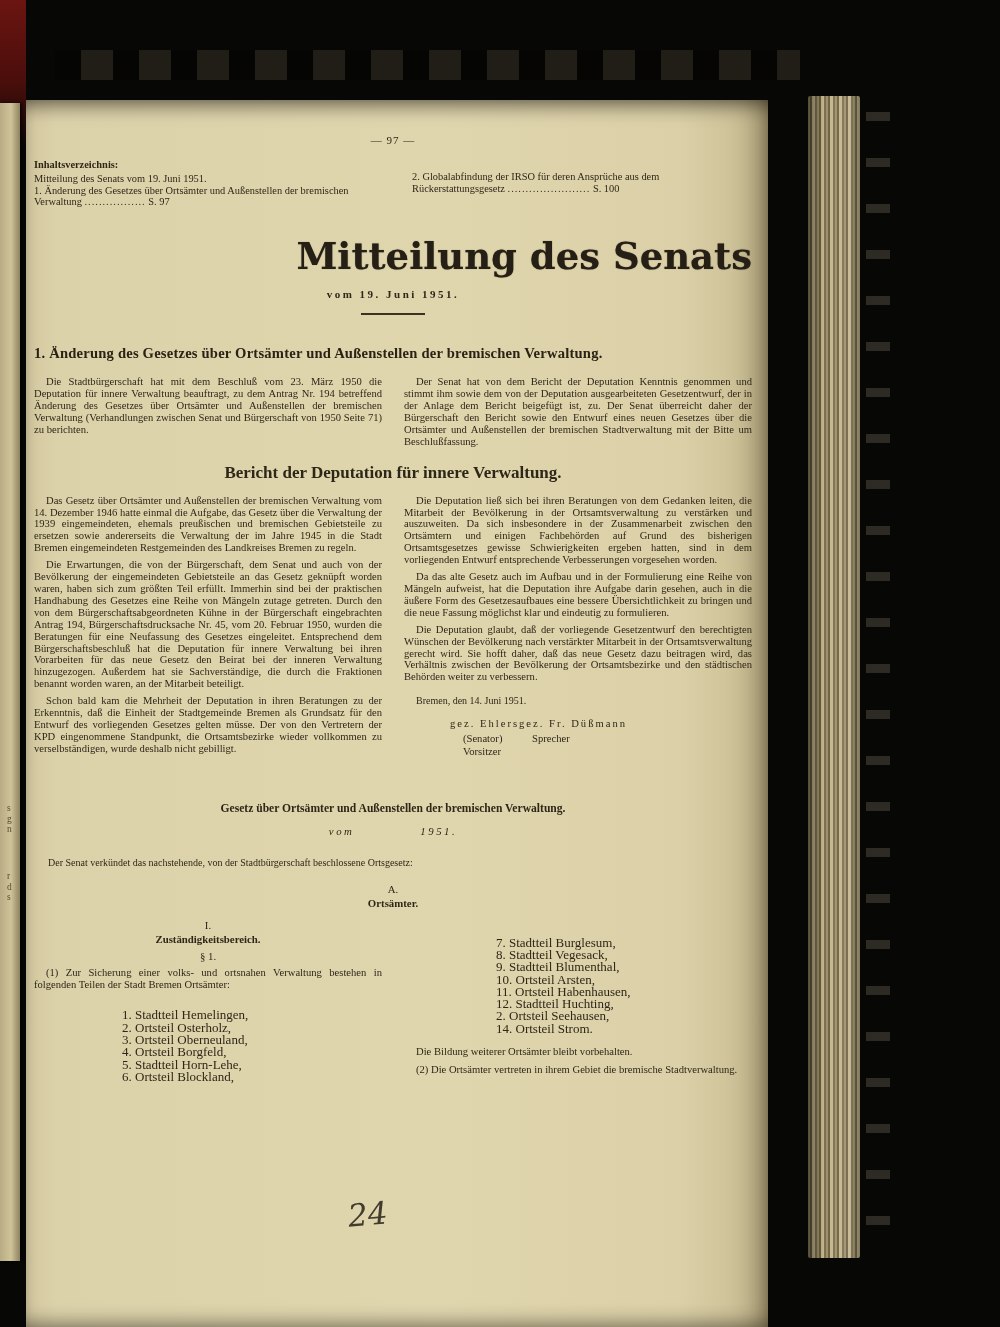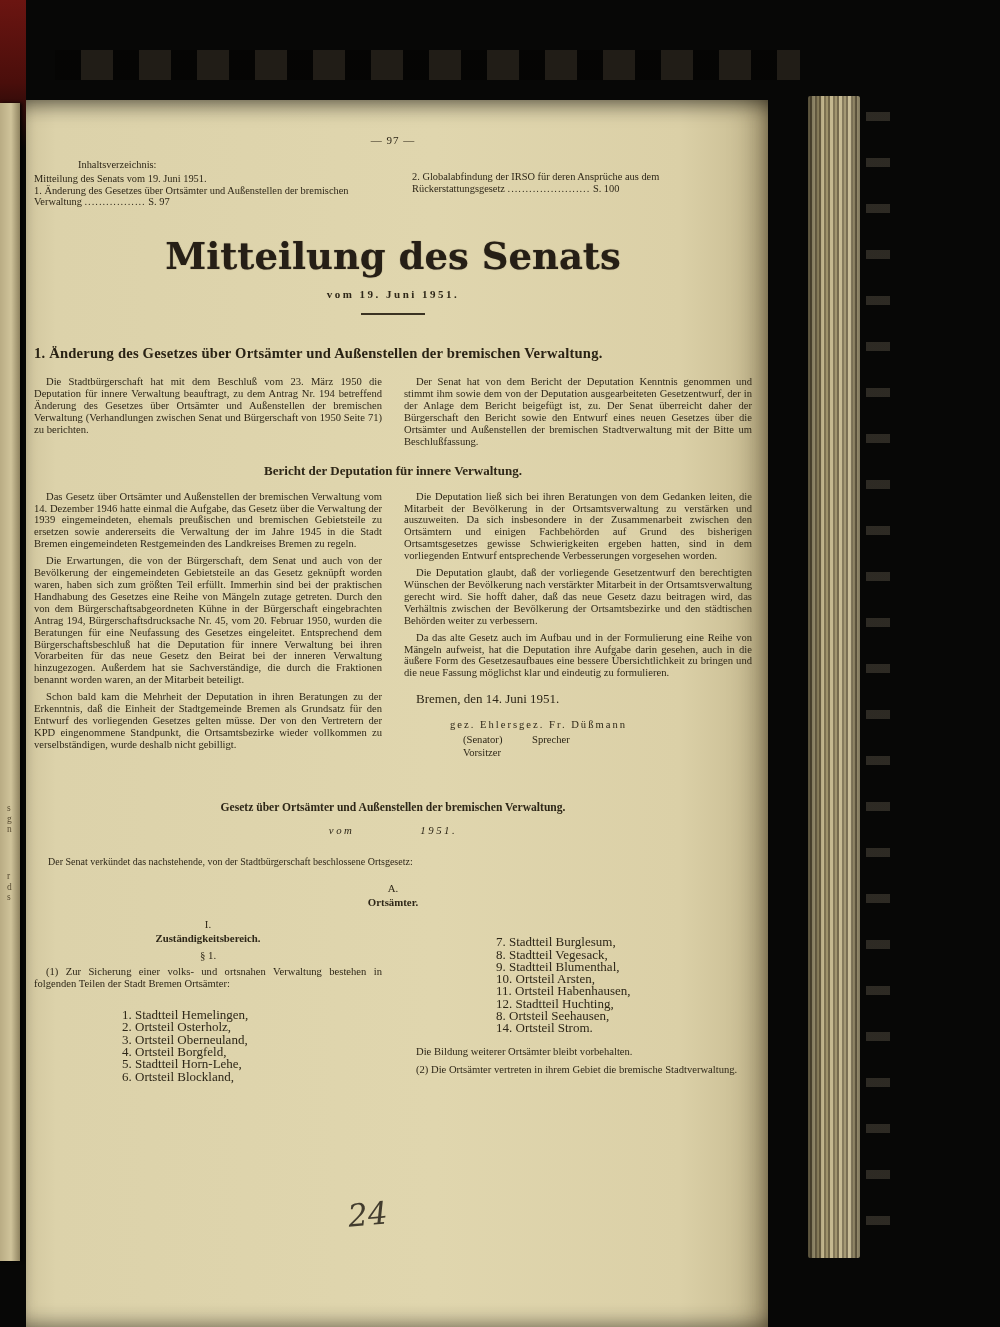--- a/index.html
+++ b/index.html
@@ -59,44 +59,44 @@
       inset 0 -16px 20px -12px rgba(0,0,0,0.45);
     color: #2e2718;
     overflow: hidden;
   }
 
   .pagenum { text-align: center; font-size: 11px; letter-spacing: 1px; margin-bottom: 13px; }
 
   .toc { display: flex; gap: 26px; font-size: 10.4px; line-height: 11.8px; }
   .toc-left { width: 352px; }
   .toc-right { width: 340px; padding-top: 12px; }
-  .toc-heading { font-weight: normal; margin-bottom: 2px; margin-left: 44px; }
+  .toc-heading { font-weight: bold; margin-bottom: 2px; }
   .toc-entry { text-align: left; }
   .toc-entry .dots { letter-spacing: 1px; }
 
   .masthead {
-    text-align: center; margin: 26px 0 10px;
+    text-align: right; margin: 26px 0 10px;
     font-family: "DejaVu Serif", serif;
     font-size: 37px; font-weight: bold; color: #261f16;
     letter-spacing: 0px;
     text-shadow: 0 0 1px rgba(40,30,15,0.55);
   }
   .dateline-top { text-align: center; font-weight: bold; font-size: 11px; letter-spacing: 2.5px; margin-bottom: 13px; }
   .rule { width: 64px; height: 2px; background: #3a3222; margin: 0 auto 30px; }
 
   .art-heading { font-size: 14.6px; font-weight: bold; margin: 0 0 14px; letter-spacing: 0.2px; color: #2a2315; }
 
   .cols { display: flex; gap: 22px; font-family: Liberation Serif, serif; }
   .col { width: 349px; }
 
   .para { margin: 0 0 5px; text-align: justify; text-indent: 12px; font-size: 10.6px; line-height: 11.9px; }
 
-  .report-heading { text-align: center; font-size: 13px; font-weight: bold; margin: 10px 0 12px; }
-
-  .city-date { margin: 12px 0 0; text-indent: 12px; font-size: 13px; }
+  .report-heading { text-align: center; font-size: 17px; font-weight: bold; margin: 10px 0 12px; }
+
+  .city-date { margin: 12px 0 0; text-indent: 12px; font-size: 10px; }
 
   .sigs { display: flex; padding-left: 46px; margin-top: 12px; font-size: 10.6px; }
   .sig-name { letter-spacing: 2px; margin-bottom: 3px; }
   .sig-role { padding-left: 13px; line-height: 13px; }
 
   .law-heading { text-align: center; font-size: 11.6px; font-weight: bold; margin: 42px 0 10px; }
   .vom-line { display: flex; justify-content: center; gap: 66px; font-size: 10.8px; letter-spacing: 2.5px; margin-bottom: 20px; font-style: italic; }
   .proclamation { font-size: 10px; text-indent: 14px; margin: 0 0 14px; }
 
   .center-label { text-align: center; font-size: 10.8px; line-height: 14px; }
@@ -177,22 +177,22 @@
     <h3 class="report-heading">Bericht der Deputation für innere Verwaltung.</h3>
 
     <div class="cols">
       <div class="col">
         <p class="para">Das Gesetz über Ortsämter und Außenstellen der bremischen Verwaltung vom 14. Dezember 1946 hatte einmal die Aufgabe, das Gesetz über die Verwaltung der 1939 eingemeindeten, ehemals preußischen und bremischen Gebietsteile zu ersetzen sowie andererseits die Verwaltung der im Jahre 1945 in die Stadt Bremen eingemeindeten Restgemeinden des Landkreises Bremen zu regeln.</p>
         <p class="para">Die Erwartungen, die von der Bürgerschaft, dem Senat und auch von der Bevölkerung der eingemeindeten Gebietsteile an das Gesetz geknüpft worden waren, haben sich zum größten Teil erfüllt. Immerhin sind bei der praktischen Handhabung des Gesetzes eine Reihe von Mängeln zutage getreten. Durch den von dem Bürgerschaftsabgeordneten Kühne in der Bürgerschaft eingebrachten Antrag 194, Bürgerschaftsdrucksache Nr. 45, vom 20. Februar 1950, wurden die Beratungen für eine Neufassung des Gesetzes eingeleitet. Entsprechend dem Bürgerschaftsbeschluß hat die Deputation für innere Verwaltung bei ihren Vorarbeiten für das neue Gesetz den Beirat bei der inneren Verwaltung hinzugezogen. Außerdem hat sie Sachverständige, die durch die Fraktionen benannt worden waren, an der Mitarbeit beteiligt.</p>
         <p class="para">Schon bald kam die Mehrheit der Deputation in ihren Beratungen zu der Erkenntnis, daß die Einheit der Stadtgemeinde Bremen als Grundsatz für den Entwurf des vorliegenden Gesetzes gelten müsse. Der von den Vertretern der KPD eingenommene Standpunkt, die Ortsamtsbezirke wieder vollkommen zu verselbständigen, wurde deshalb nicht gebilligt.</p>
       </div>
       <div class="col">
         <p class="para">Die Deputation ließ sich bei ihren Beratungen von dem Gedanken leiten, die Mitarbeit der Bevölkerung in der Ortsamtsverwaltung zu verstärken und auszuweiten. Da sich insbesondere in der Zusammenarbeit zwischen den Ortsämtern und einigen Fachbehörden auf Grund des bisherigen Ortsamtsgesetzes gewisse Schwierigkeiten ergeben hatten, sind in dem vorliegenden Entwurf entsprechende Verbesserungen vorgesehen worden.</p>
+        <p class="para">Da das alte Gesetz auch im Aufbau und in der Formulierung eine Reihe von Mängeln aufweist, hat die Deputation ihre Aufgabe darin gesehen, auch in die äußere Form des Gesetzesaufbaues eine bessere Übersichtlichkeit zu bringen und die neue Fassung möglichst klar und eindeutig zu formulieren.</p>
         <p class="para">Die Deputation glaubt, daß der vorliegende Gesetzentwurf den berechtigten Wünschen der Bevölkerung nach verstärkter Mitarbeit in der Ortsamtsverwaltung gerecht wird. Sie hofft daher, daß das neue Gesetz dazu beitragen wird, das Verhältnis zwischen der Bevölkerung der Ortsamtsbezirke und den städtischen Behörden weiter zu verbessern.</p>
-        <p class="para">Da das alte Gesetz auch im Aufbau und in der Formulierung eine Reihe von Mängeln aufweist, hat die Deputation ihre Aufgabe darin gesehen, auch in die äußere Form des Gesetzesaufbaues eine bessere Übersichtlichkeit zu bringen und die neue Fassung möglichst klar und eindeutig zu formulieren.</p>
         <p class="city-date">Bremen, den 14. Juni 1951.</p>
         <div class="sigs">
           <div class="sig">
             <div class="sig-name">gez. Ehlers</div>
             <div class="sig-role">(Senator)</div>
             <div class="sig-role">Vorsitzer</div>
           </div>
           <div class="sig">
             <div class="sig-name">gez. Fr. Düßmann</div>
             <div class="sig-role">Sprecher</div>
@@ -227,21 +227,21 @@
         </ul>
       </div>
       <div class="col">
         <ul class="law-list right-list">
           <li>7. Stadtteil Burglesum,</li>
           <li>8. Stadtteil Vegesack,</li>
           <li>9. Stadtteil Blumenthal,</li>
           <li>10. Ortsteil Arsten,</li>
           <li>11. Ortsteil Habenhausen,</li>
           <li>12. Stadtteil Huchting,</li>
-          <li>8. Ortsteil Seehausen,</li>
+          <li>2. Ortsteil Seehausen,</li>
           <li>14. Ortsteil Strom.</li>
         </ul>
         <p class="para law-note">Die Bildung weiterer Ortsämter bleibt vorbehalten.</p>
         <p class="para">(2) Die Ortsämter vertreten in ihrem Gebiet die bremische Stadtverwaltung.</p>
       </div>
     </div>
 
   </div>
 
   <div class="handwritten">24</div>

